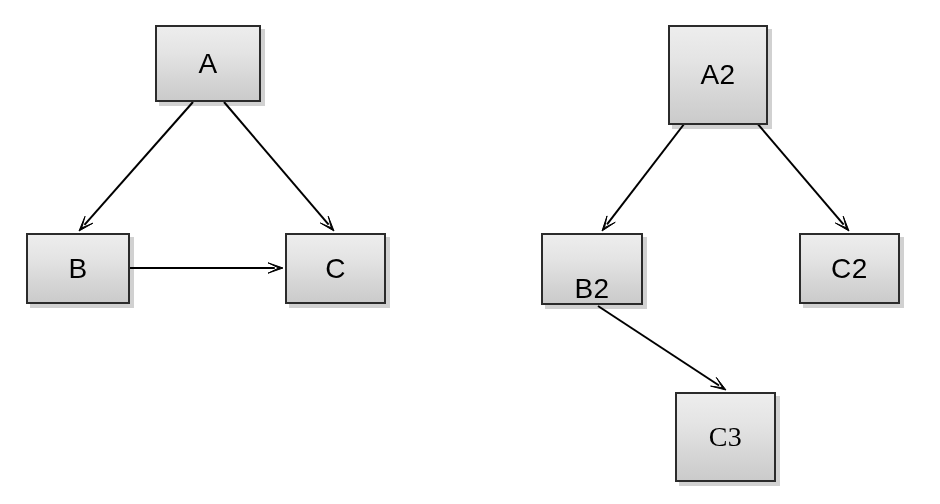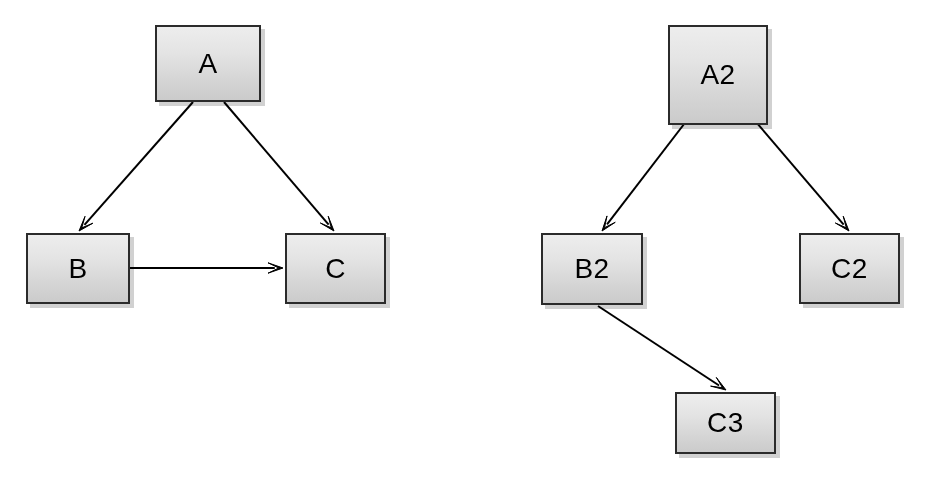--- a/index.html
+++ b/index.html
@@ -69,24 +69,24 @@
       </div>
       <div class="node" style="left: 26px; top: 233px; width: 104px; height: 71px;">
         <span class="node-label">B</span>
       </div>
       <div class="node" style="left: 285px; top: 233px; width: 101px; height: 71px;">
         <span class="node-label">C</span>
       </div>
       <div class="node" style="left: 668px; top: 25px; width: 100px; height: 100px;">
         <span class="node-label">A2</span>
       </div>
-      <div class="node" style="left: 541px; top: 233px; width: 102px; height: 72px;">
+      <div class="node" style="left: 541px; top: 233px; width: 102px; height: 72px; align-items: flex-end;">
         <span class="node-label">B2</span>
       </div>
       <div class="node" style="left: 799px; top: 233px; width: 101px; height: 71px;">
         <span class="node-label">C2</span>
       </div>
-      <div class="node" style="left: 675px; top: 392px; width: 101px; height: 62px;">
+      <div class="node" style="left: 675px; top: 392px; width: 101px; height: 90px; font-family: Liberation Serif, serif;">
         <span class="node-label">C3</span>
       </div>
     </div>
 
 </div>
 
 </body></html>

